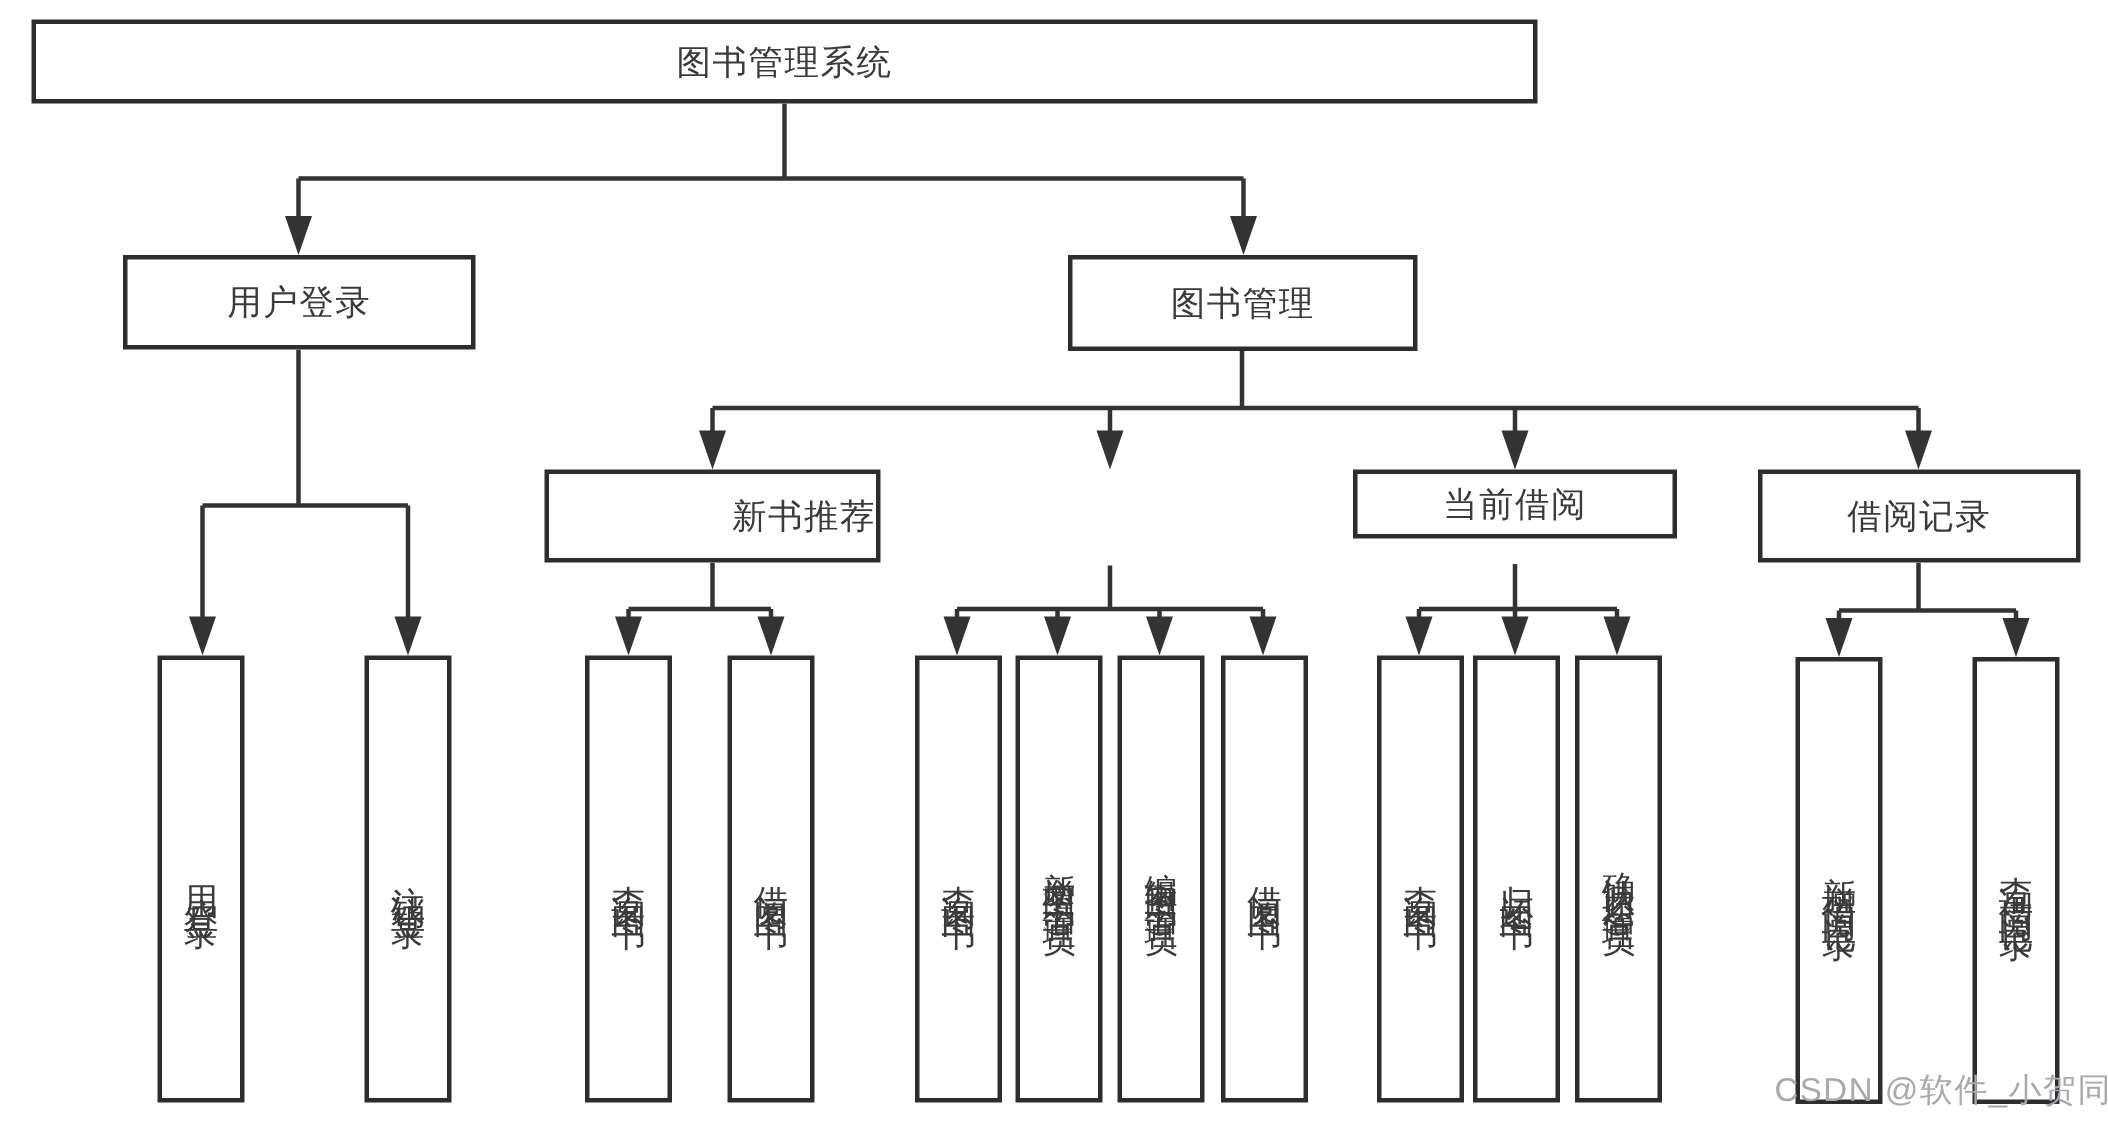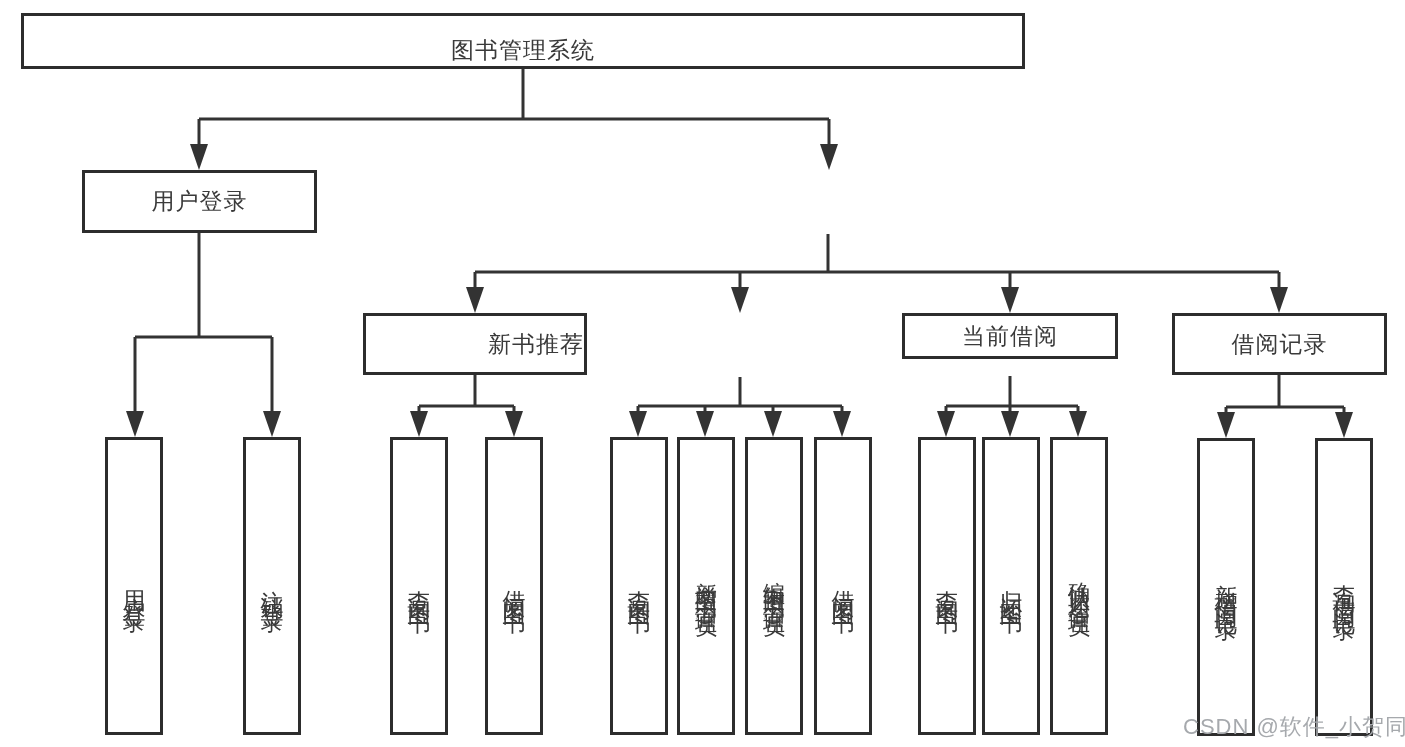--- a/index.html
+++ b/index.html
@@ -16,21 +16,21 @@
   .box{
     position:absolute;
     background:#ffffff;
     border:3px solid #2d2d2d;
     box-sizing:border-box;
     display:flex;align-items:center;justify-content:center;
     color:#3a3a3a;
     z-index:2;
   }
   .h-box{font-size:23px;letter-spacing:1px;}
-  .root-box{border-width:3px;align-items:flex-end;}
+  .root-box{border-width:3px;}
   .v-box{
     width:58px;height:298px;top:437px;
     writing-mode:vertical-rl;
     font-size:23px;
     letter-spacing:7px;
     line-height:1;
     text-align:center;
   }
   .v-box.tight{letter-spacing:5px;font-size:22px;}
   .watermark{
@@ -110,20 +110,23 @@
       <polygon points="1335,412 1353,412 1344,438"></polygon>
   </svg>
 
   <div class="box h-box root-box" style="left:21px;top:13px;width:1004px;height:56px;">
     <span>图书管理系统</span>
   </div>
 
   <div class="box h-box" style="left:82px;top:170px;width:235px;height:63px;">
     <span>用户登录</span>
   </div>
+  <div class="box h-box" style="left:712px;top:170px;width:233px;height:64px;">
+    <span>图书管理</span>
+  </div>
 
   <div class="box h-box" style="left:363px;top:313px;width:224px;height:62px;justify-content:flex-end;">
     <span>新书推荐</span>
   </div>
   <div class="box h-box" style="left:902px;top:313px;width:216px;height:46px;">
     <span>当前借阅</span>
   </div>
   <div class="box h-box" style="left:1172px;top:313px;width:215px;height:62px;">
     <span>借阅记录</span>
   </div>

